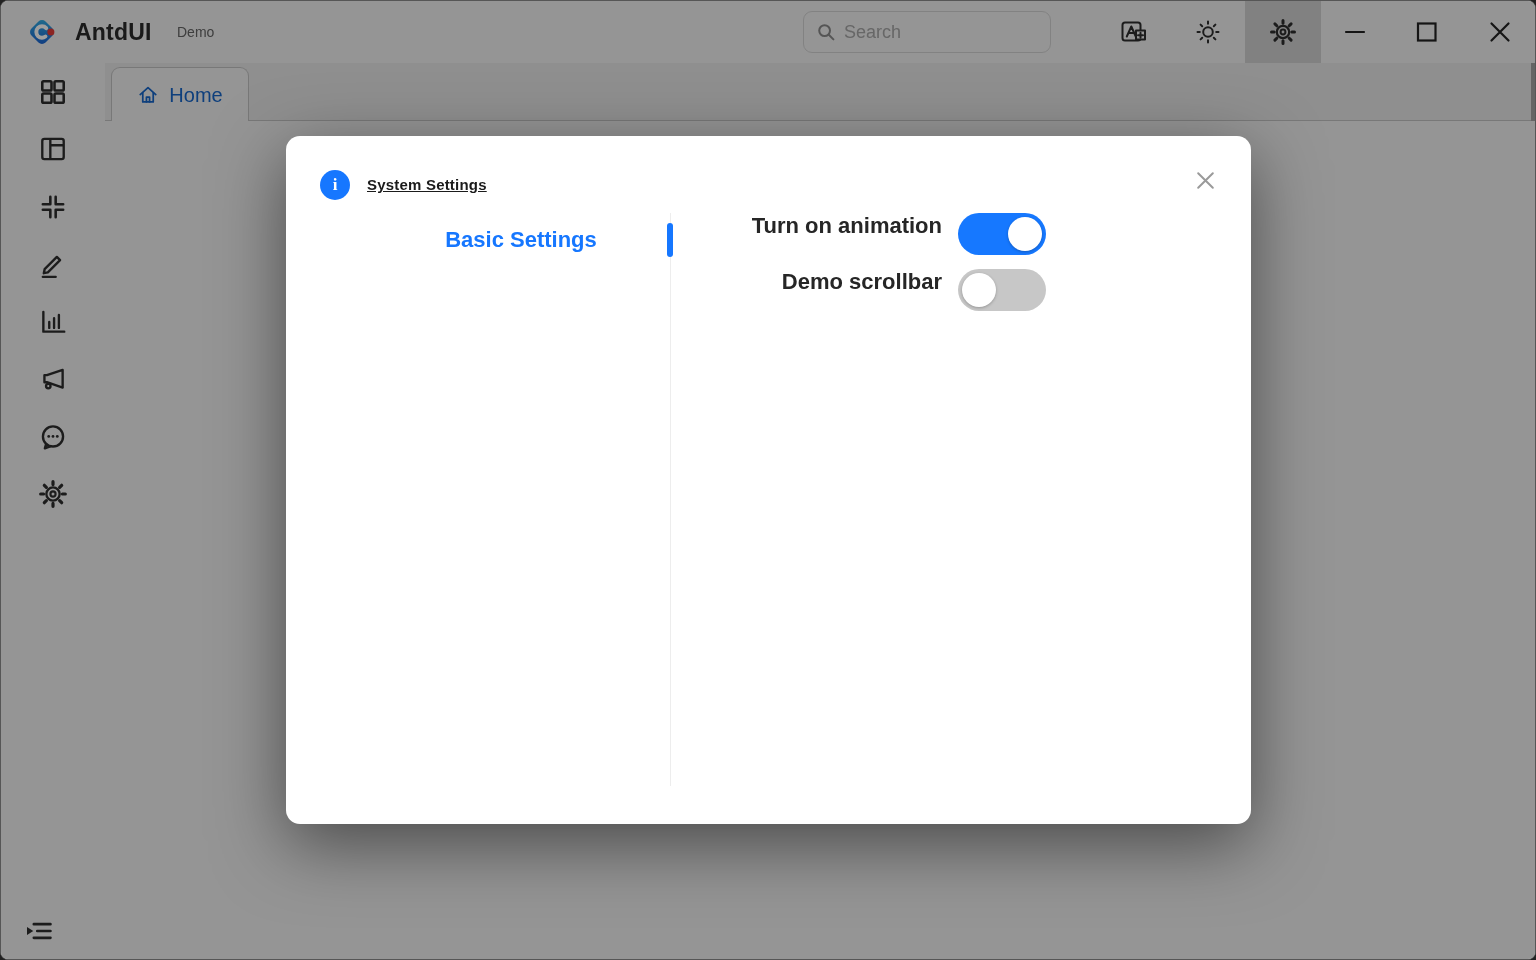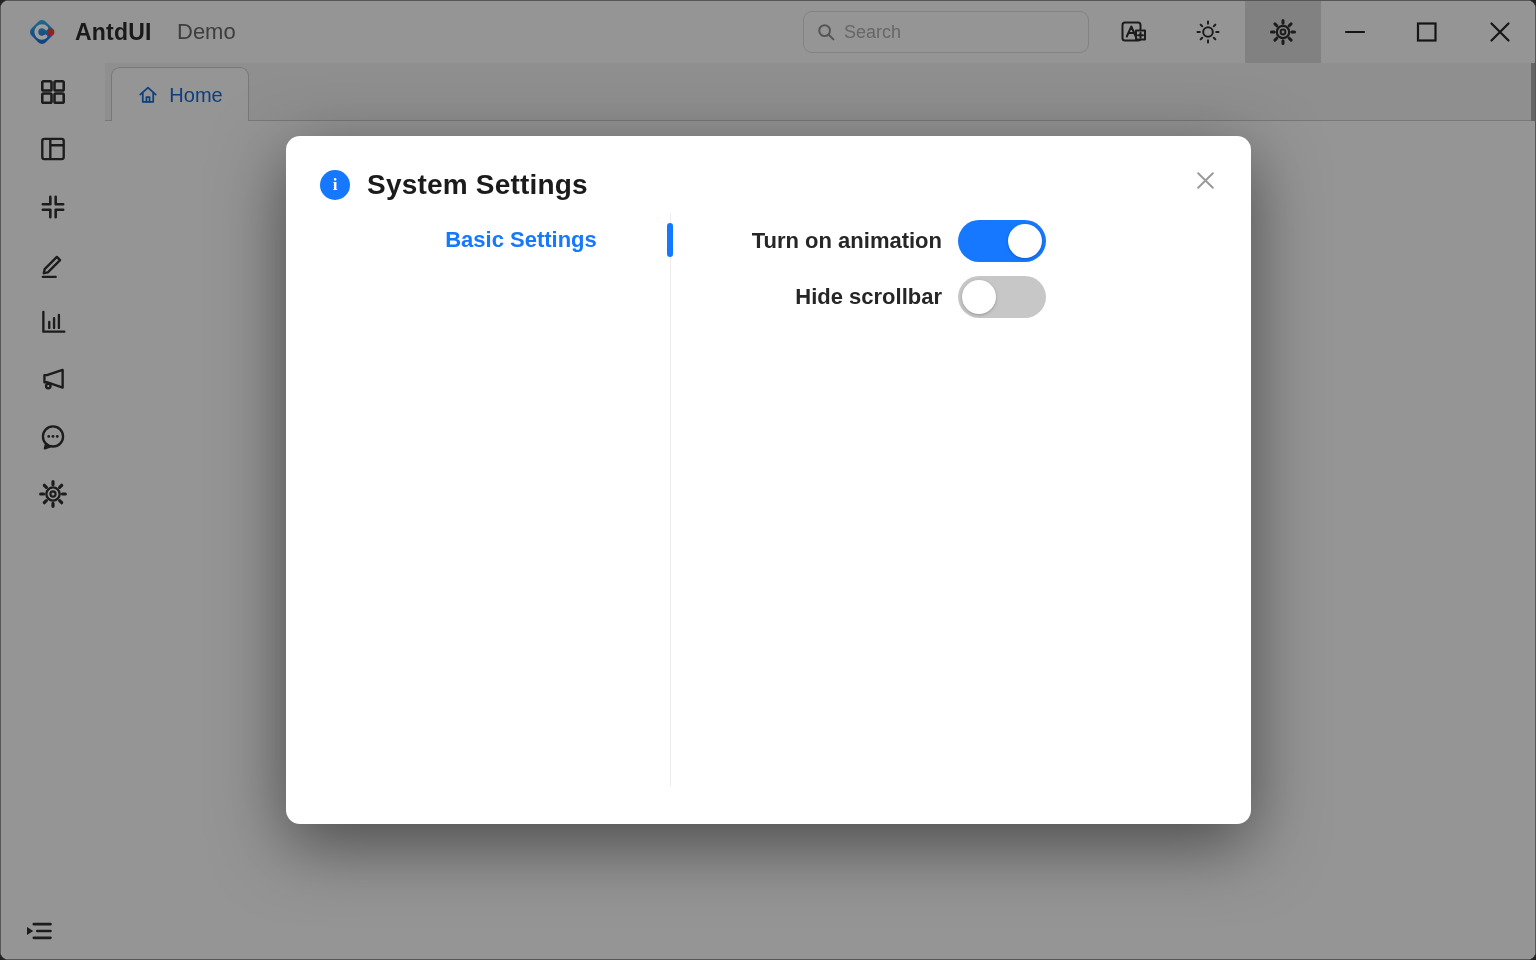--- a/index.html
+++ b/index.html
@@ -11,22 +11,22 @@
     background:#a3a3a3; overflow:hidden;
     border:1px solid #565656; border-radius:8px;
   }
 
   
   .titlebar { position:absolute; top:0; left:0; right:0; height:62px; background:#f0f0f0; }
   .logo { position:absolute; left:24px; top:14px; width:34px; height:34px; }
   .app-name { position:absolute; left:74px; top:0; height:62px; display:flex; align-items:center;
               font-size:23px; font-weight:600; color:#2b2b2b; letter-spacing:.2px; }
   .app-subtitle { position:absolute; left:176px; top:0; height:62px; display:flex; align-items:center;
-              font-size:22px; color:#646464; }
-  .search-box { position:absolute; left:802px; top:10px; width:286px; height:42px;
+              font-size:14px; color:#646464; }
+  .search-box { position:absolute; left:802px; top:10px; width:248px; height:42px;
               border:1px solid #d2d2d2; border-radius:9px; display:flex; align-items:center;
               padding:0 12px; gap:8px; background:#f0f0f0; }
   .search-box input { flex:1; border:none; outline:none; background:transparent;
               font-size:18px; color:#333; font-family:inherit; }
   .search-box input::placeholder { color:#a6a6a6; }
   .tb-btn { position:absolute; top:0; height:62px; width:76px; display:flex;
               align-items:center; justify-content:center; background:transparent; border:none; cursor:pointer; }
   .tb-btn.active { background:#d0d0d0; }
   .btn-translate { left:1094px; } .btn-theme { left:1169px; } .btn-settings { left:1244px; }
   .btn-min { left:1318px; width:72px; } .btn-max { left:1390px; width:72px; } .btn-close { left:1462px; width:73px; }
@@ -50,32 +50,32 @@
 
   
   .mask { position:absolute; inset:0; background:rgba(0,0,0,0.38); z-index:5; }
   .dialog { position:absolute; left:285px; top:135px; width:965px; height:688px; background:#fff;
             border-radius:14px; z-index:6; box-shadow:0 20px 70px rgba(0,0,0,0.5); }
   .dlg-header { position:absolute; left:0; top:0; right:0; height:77px;
             display:flex; align-items:center; gap:17px; padding:20px 36px 0 34px; }
   .info-badge { width:30px; height:30px; border-radius:50%; background:#1677ff; color:#fff;
             display:flex; align-items:center; justify-content:center;
             font-size:17px; font-weight:700; font-family:"Liberation Serif",serif; flex:0 0 auto; }
-  .dlg-title { font-size:28px; font-weight:700; color:#1b1b1b; letter-spacing:.2px; }
+  .dlg-title { font-size:15px; font-weight:700; color:#1b1b1b; letter-spacing:.2px;text-decoration:underline; }
   .dlg-close { position:absolute; top:30px; right:32px; width:28px; height:28px; background:transparent;
             border:none; cursor:pointer; display:flex; align-items:center; justify-content:center; }
   .dlg-body { position:absolute; left:0; top:77px; right:0; bottom:0; display:flex;font-weight:bold; }
   .v-divider { position:absolute; left:384px; top:77px; bottom:38px; width:1px; background:#ededed; }
   .menu-indicator { position:absolute; left:381px; top:87px; width:6px; height:34px; border-radius:3px; background:#1677ff; z-index:2; }
   .menu-col { width:384px; padding-top:1px; }
   .menu-item { width:260px; height:52px; margin-left:105px; display:flex; align-items:center; justify-content:center;
             font-size:22px; color:#363636; cursor:pointer; }
   .menu-item.active { color:#1677ff; }
   .settings-panel { flex:1; padding-top:0; }
-  .setting-row { height:56px; display:flex; align-items:center; justify-content:flex-end;
+  .setting-row { height:56px; display:flex; align-items:flex-start; justify-content:flex-end;
             padding-right:205px; gap:16px; }
   .setting-label { font-size:22px; color:#262626; }
   .toggle { width:88px; height:42px; border-radius:21px; background:#c7c7c7; position:relative;
             cursor:pointer; flex:0 0 auto; }
   .toggle.on { background:#1678ff; }
   .toggle .knob { position:absolute; top:4px; left:4px; width:34px; height:34px; border-radius:50%;
             background:#fff; box-shadow:0 1px 3px rgba(0,0,0,0.25); }
   .toggle.on .knob { left:50px; }
 
   svg { display:block; }
@@ -286,21 +286,21 @@
         <div class="menu-item active">Basic Settings</div>
       </div>
       <div class="settings-panel">
         <div class="setting-row">
           <span class="setting-label">Turn on animation</span>
           <div class="toggle on">
               <div class="knob"></div>
             </div>
         </div>
         <div class="setting-row">
-          <span class="setting-label">Hide scrollbar</span>
+          <span class="setting-label">Demo scrollbar</span>
           <div class="toggle">
               <div class="knob"></div>
             </div>
         </div>
       </div>
     </div>
     <div class="v-divider"></div>
     <div class="menu-indicator"></div>
   </div>
 

